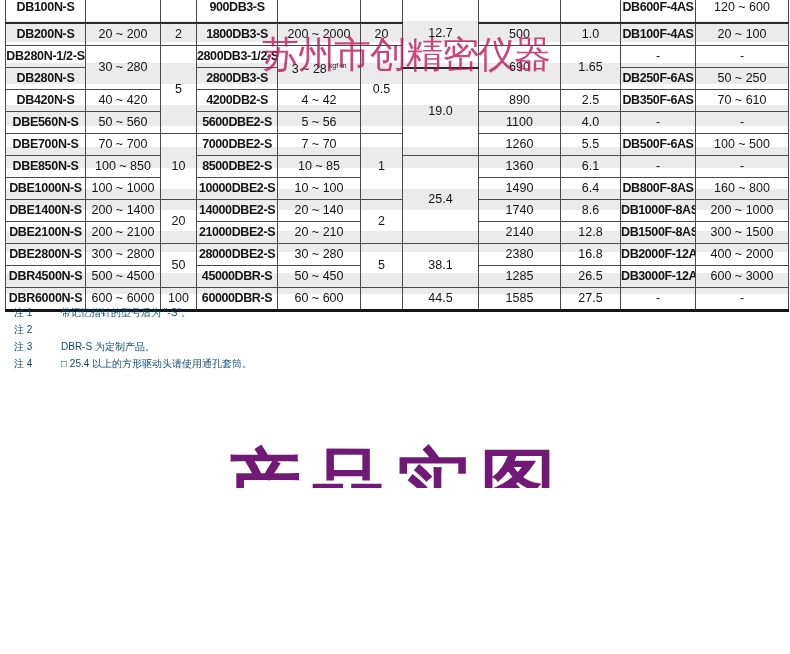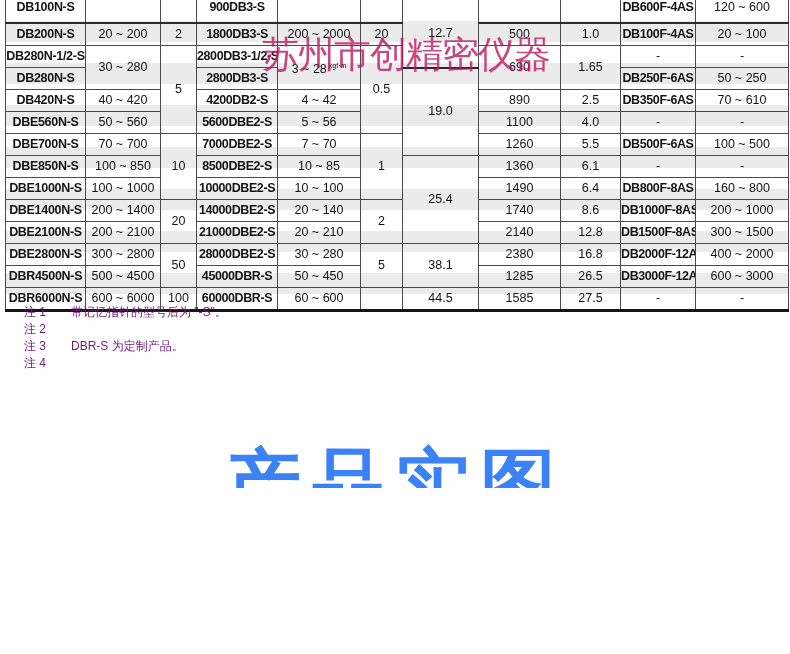--- a/index.html
+++ b/index.html
@@ -28,29 +28,29 @@
   td sup{font-size:7px;font-weight:normal;margin-left:2px;letter-spacing:0;}
 
   
   #watermark{
     position:absolute;left:262px;top:30px;width:330px;
     font-size:37px;color:#be185d;letter-spacing:-1px;opacity:.8;
     pointer-events:none;white-space:nowrap;z-index:3;
   }
 
   
-  #notes{position:absolute;left:24px;top:304px;font-size:12px;line-height:17px;color:#701a75;}
+  #notes{position:absolute;left:14px;top:304px;font-size:10px;line-height:17px;color:#0c4a6e;}
   .note-line{display:flex;}
   .note-label{width:47px;flex:none;}
   .note-text{white-space:nowrap;}
 
   
   #title{
     position:absolute;left:0;top:434px;width:790px;text-align:center;
-    font-size:76px;font-weight:900;letter-spacing:9px;color:#3b82f6;
+    font-size:76px;font-weight:900;letter-spacing:9px;color:#701a75;
   }
   #subtitle{
     position:absolute;left:0;top:536px;width:790px;text-align:right;
     font-size:28px;font-weight:bold;letter-spacing:2px;color:#173e94;
   }
 
   
   #bottom-edge{
     position:absolute;left:95px;top:644px;width:600px;height:7px;
     border-bottom:2px solid #d7d7d7;border-radius:0 0 14px 14px;
@@ -245,20 +245,21 @@
     </div>
     <div class="note-line">
       <span class="note-label">注 2</span>
     </div>
     <div class="note-line">
       <span class="note-label">注 3</span>
       <span class="note-text">DBR-S 为定制产品。</span>
     </div>
     <div class="note-line">
       <span class="note-label">注 4</span>
+      <span class="note-text">□ 25.4 以上的方形驱动头请使用通孔套筒。</span>
     </div>
   </div>
 
   <div id="title">产品实图</div>
   <div id="subtitle">帮助您更快了解扭力扳手</div>
 
   <div id="bottom-edge"></div>
 
 </div>
 

